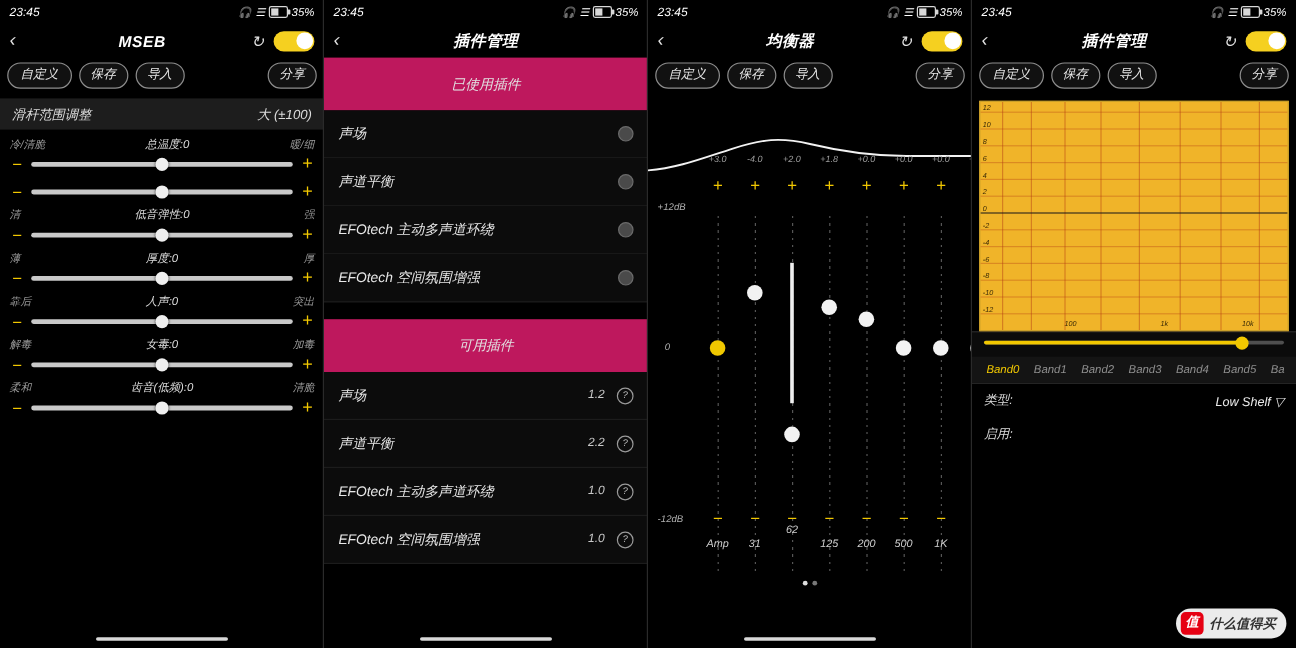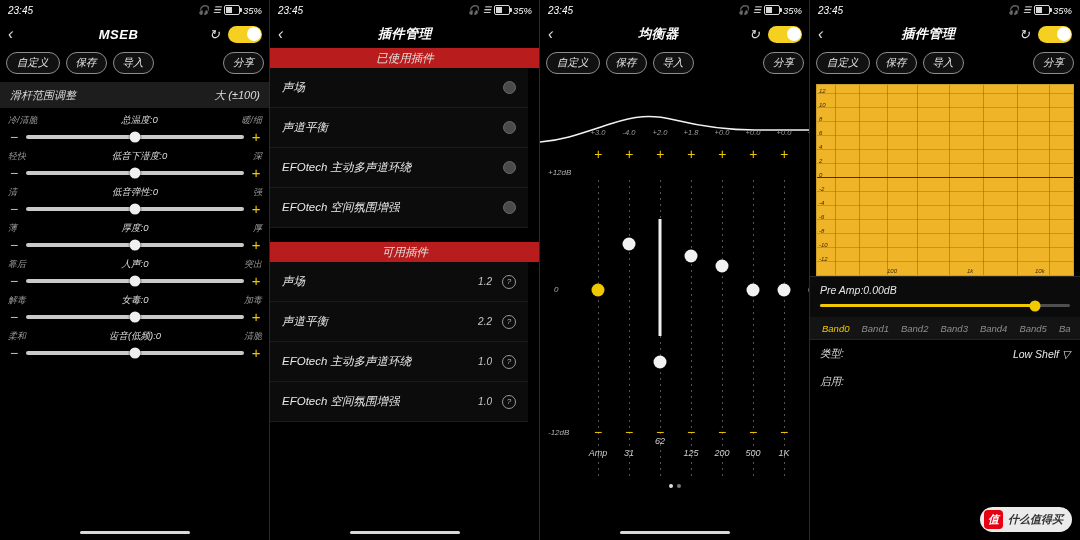--- a/index.html
+++ b/index.html
@@ -41,22 +41,22 @@
   .sr-labels{display:flex;justify-content:space-between;font-size:9px;color:#9a9a9a;}
   .sr-labels .mid{color:#dcdcdc;font-size:9.5px;}
   .sr-track{display:flex;align-items:center;gap:6px;margin-top:5px;}
   .minus,.plus{width:12px;text-align:center;font-size:14px;line-height:10px;}
   .minus{color:#f2c800;}
   .plus{color:#f2c800;font-size:15px;}
   .bar{flex:1;height:4px;border-radius:2px;background:#c9c9c9;position:relative;}
   .knob{position:absolute;top:50%;transform:translate(-50%,-50%);width:11px;height:11px;border-radius:50%;background:#efefef;box-shadow:0 0 2px #000;}
 
   
-  .p2head{background:#b91c1c;height:20px;display:flex;align-items:center;justify-content:center;font-size:11.5px;color:#e2e2e2;margin:0 0 0 0;}
-  .plug-list{padding:0 12px 0 0;}
+  .p2head{background:#be185d;height:44px;display:flex;align-items:center;justify-content:center;font-size:11.5px;color:#e2e2e2;margin:0 0 0 0;}
+  .plug-list{padding:0 0 0 0;}
   .plug{height:39px;display:flex;align-items:center;padding:0 12px;border-bottom:1px solid #1c1c1c;background:#0c0c0c;font-size:11.5px;color:#e8e8e8;}
   .plug .nm{flex:1;}
   .dot{width:11px;height:11px;border-radius:50%;background:#4a4a4a;border:1px solid #6a6a6a;}
   .ver{font-size:10px;color:#c9c9c9;margin-right:10px;}
   .info{width:12px;height:12px;border-radius:50%;border:1px solid #9a9a9a;font-size:8px;line-height:11px;text-align:center;color:#b5b5b5;}
   .homebar{position:absolute;bottom:6px;left:50%;transform:translateX(-50%);width:110px;height:3px;border-radius:2px;background:#d8d8d8;}
 
   
   .eqwrap{position:relative;height:430px;}
   .curve{position:absolute;left:0;top:0;width:270px;height:100px;}
@@ -145,25 +145,20 @@
           </div>
           <div class="sr-track">
             <span class="minus">−</span>
             <span class="bar">
               <span class="knob" style="left:50%"></span>
             </span>
             <span class="plus">+</span>
           </div>
         </div>
         <div class="slider-row">
-          <div class="sr-labels">
-            <span>轻快</span>
-            <span class="mid">低音下潜度:0</span>
-            <span>深</span>
-          </div>
           <div class="sr-track">
             <span class="minus">−</span>
             <span class="bar">
               <span class="knob" style="left:50%"></span>
             </span>
             <span class="plus">+</span>
           </div>
         </div>
         <div class="slider-row">
           <div class="sr-labels">
@@ -458,21 +453,20 @@
         <div class="lbl" style="left: 2px; top: 143px;">-8</div>
         <div class="gh" style="top: 162px;"></div>
         <div class="lbl" style="left: 2px; top: 157px;">-10</div>
         <div class="gh" style="top: 176px;"></div>
         <div class="lbl" style="left: 2px; top: 171px;">-12</div>
         <div class="lbl" style="left: 70px; bottom: 1px;">100</div>
         <div class="lbl" style="left: 150px; bottom: 1px;">1k</div>
         <div class="lbl" style="left: 218px; bottom: 1px;">10k</div>
       </div>
     <div class="pre">
-      <div class="t">Pre Amp:0.00dB</div>
       <div class="pbar">
         <div class="fill" style="width:86%"></div>
         <div class="kn" style="left:86%"></div>
       </div>
     </div>
     <div class="bands" id="p4-bands">
         <span class="band on">Band0</span>
         <span class="band">Band1</span>
         <span class="band">Band2</span>
         <span class="band">Band3</span>

